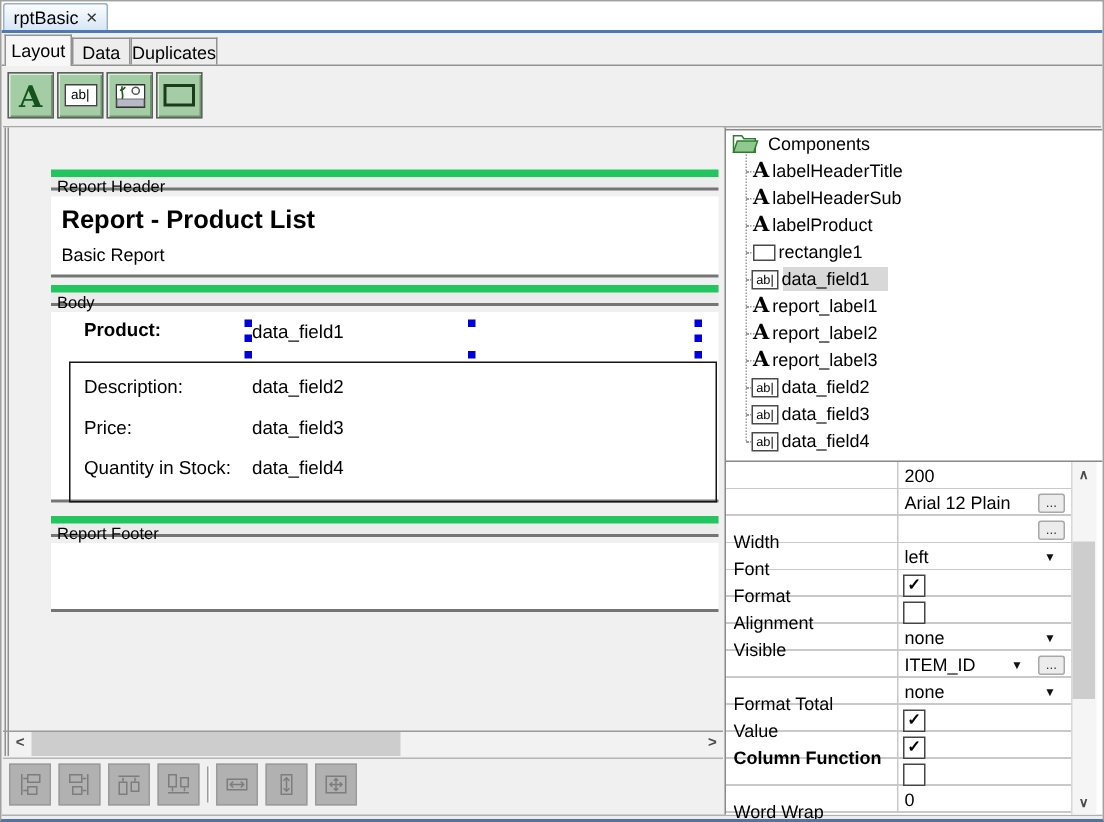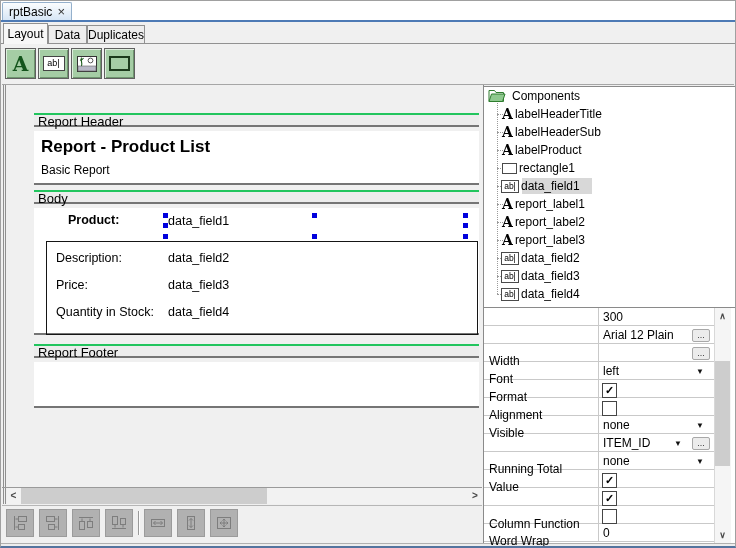--- a/index.html
+++ b/index.html
@@ -25,27 +25,27 @@
   .tool-btn{width:31px;height:31px;top:47px;background:#a5cda5;border:1px solid #5f5f5f;
             box-shadow:inset 1px 1px 0 #ddeedd, inset -1px -1px 0 #6e956e;
             display:flex;align-items:center;justify-content:center;box-sizing:border-box;z-index:4;}
   .glyph-A{font-family:"DejaVu Serif",serif;font-weight:bold;font-size:20px;color:#14541c;line-height:20px;}
   .glyph-ab{display:inline-block;width:20px;height:13px;background:#fff;border:1px solid #444;
             font-size:9px;line-height:12px;text-align:center;color:#000;}
   .glyph-rect{display:inline-block;width:21px;height:15px;border:2px solid #1c3a1c;box-sizing:border-box;}
   
   .canvas-bg{left:1px;top:84px;width:480px;height:402px;background:#f0f0f0;}
   .edge-line{width:1px;background:#8f8f8f;}
-  .band-bar{left:33px;width:445px;height:14px;background:#ececec;border-top:2px solid #22c55e;
-            border-bottom:2px solid #757575;box-sizing:border-box;font-size:13px;line-height:14px;padding-left:4px;}
+  .band-bar{left:33px;width:445px;height:14px;background:#ececec;border-top:5px solid #22c55e;
+            border-bottom:2px solid #757575;box-sizing:border-box;font-size:11px;line-height:14px;padding-left:4px;}
   .band-content{left:33px;width:445px;background:#ffffff;border-bottom:2px solid #757575;box-sizing:border-box;}
   .rpt-title{font-weight:bold;font-size:17px;}
   .rpt-sub{font-size:12px;}
   .fld{font-size:12.5px;}
-  .lbl-bold{font-weight:bold;font-size:12.5px;margin-left:12px;}
+  .lbl-bold{font-weight:bold;font-size:12.5px;}
   .handle{width:5px;height:5px;background:#0000dd;z-index:5;}
   .rect1{left:45px;top:240px;width:432px;height:94px;border:1px solid #151515;box-sizing:border-box;z-index:1;}
   
   .hsb{left:6px;top:487px;width:475px;height:16px;background:#f2f2f2;}
   .sb-arrow{color:#4a4a4a;font-weight:bold;text-align:center;}
   .hsb-thumb{left:20px;top:487px;width:246px;height:16px;background:#cdcdcd;}
   .vsb{left:713px;top:307px;width:17px;height:235px;background:#f5f5f5;border-left:1px solid #d8d8d8;box-sizing:border-box;}
   .vsb-thumb{left:714px;top:360px;width:15px;height:105px;background:#cdcdcd;}
   
   .align-bar{left:1px;top:504px;width:480px;height:37px;background:#f0f0f0;border-top:1px solid #b6b6b6;}
@@ -304,48 +304,48 @@
     <span class="t-ab">ab|</span>
     <span class="tree-label">data_field4</span>
   </div>
 
   <div class="abs grid-sep"></div>
   <div class="abs grid-bg"></div>
   <div class="abs grid"></div>
   <div class="abs grid-vline"></div>
 
   <div class="abs plabel" style="top:308px;">Width</div>
-  <div class="abs pvalue" style="top:308px;">300</div>
+  <div class="abs pvalue" style="top:308px;">200</div>
 
   <div class="abs plabel" style="top:326px;">Font</div>
   <div class="abs pvalue" style="top:326px;">Arial 12 Plain</div>
   <div class="abs pell" style="left:691px;top:328px;">...</div>
 
   <div class="abs plabel" style="top:344px;">Format</div>
   <div class="abs pell" style="left:691px;top:346px;">...</div>
 
   <div class="abs plabel" style="top:362px;">Alignment</div>
   <div class="abs pvalue" style="top:362px;">left</div>
   <div class="abs pdrop" style="left:692px;top:362px;">▼</div>
 
   <div class="abs plabel" style="top:380px;">Visible</div>
   <div class="abs pcheck checked" style="top:382px;">✓</div>
 
   <div class="abs pcheck" style="top:400px;"></div>
 
-  <div class="abs plabel" style="top:416px;">Running Total</div>
+  <div class="abs plabel" style="top:416px;">Format Total</div>
   <div class="abs pvalue" style="top:416px;">none</div>
   <div class="abs pdrop" style="left:692px;top:416px;">▼</div>
 
   <div class="abs plabel" style="top:434px;">Value</div>
   <div class="abs pvalue" style="top:434px;">ITEM_ID</div>
   <div class="abs pdrop" style="left:670px;top:434px;">▼</div>
   <div class="abs pell" style="left:691px;top:436px;">...</div>
 
-  <div class="abs plabel" style="top:471px;">Column Function</div>
+  <div class="abs plabel" style="top:452px;font-weight:bold;">Column Function</div>
   <div class="abs pvalue" style="top:452px;">none</div>
   <div class="abs pdrop" style="left:692px;top:452px;">▼</div>
 
   <div class="abs pcheck checked" style="top:472px;">✓</div>
 
   <div class="abs plabel" style="top:488px;">Word Wrap</div>
   <div class="abs pcheck checked" style="top:490px;">✓</div>
 
   <div class="abs plabel" style="top:506px;">Stretch Image Proportio</div>
   <div class="abs pcheck" style="top:508px;"></div>

